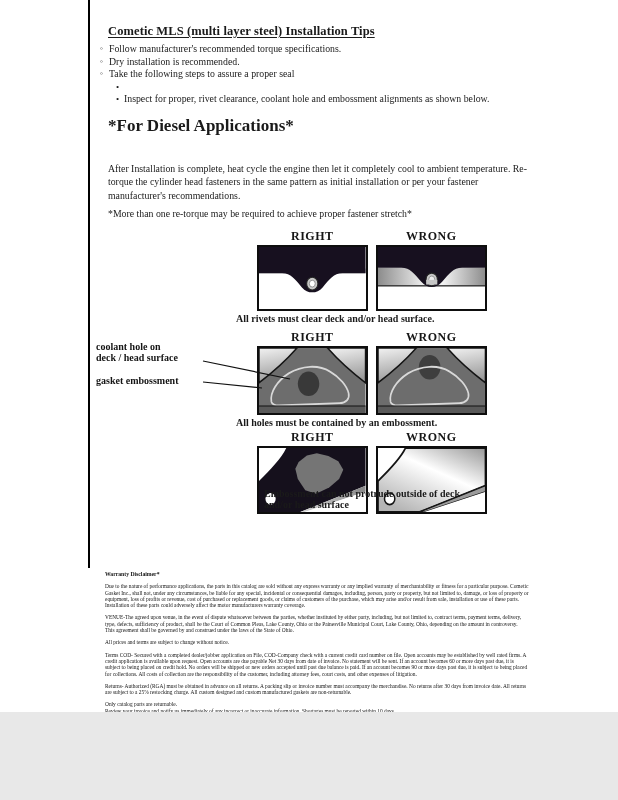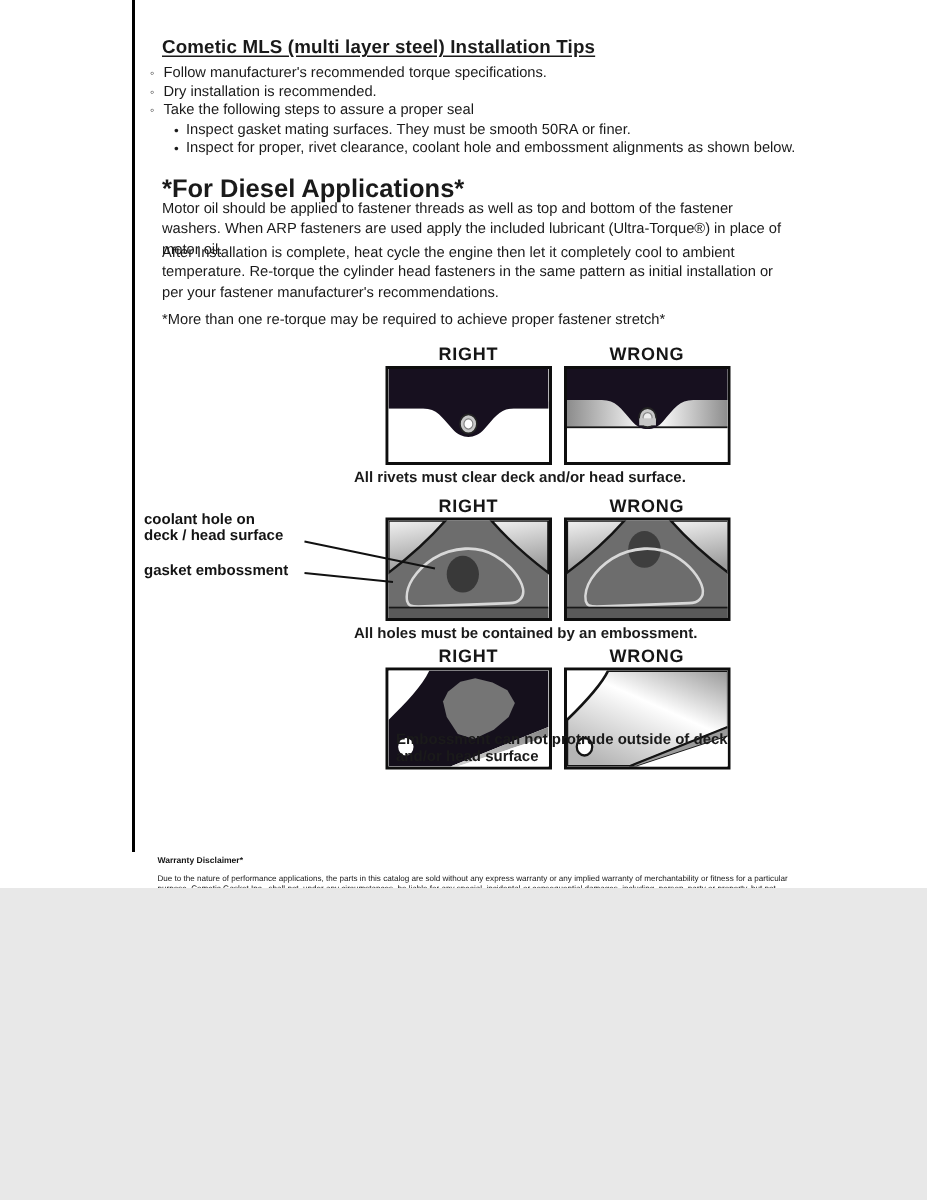--- a/index.html
+++ b/index.html
@@ -1,19 +1,19 @@
 <!DOCTYPE html>
 <html><head>
 <meta charset="utf-8">
 <style>
   * { margin:0; padding:0; box-sizing:border-box; }
   html,body { background:#e8e8e8; }
   #canvas {
-    position:relative; width:618px; height:592px; background:#ffffff;
-    font-family:Liberation Sans, sans-serif; color:#1a1a1a; overflow:hidden;
+    position:relative; width:618px; height:712px; background:#ffffff;
+    font-family:Liberation Serif, serif; color:#1a1a1a; overflow:hidden;
     margin:0 auto;
   }
   .vrule { position:absolute; left:88px; top:0; width:1.5px; height:568px; background:#000; }
 
   .title {
     position:absolute; left:108px; top:24px; font-size:12.5px; font-weight:bold;
     text-decoration:underline; text-underline-offset:2px; letter-spacing:0.1px;
   }
 
   .tips { position:absolute; left:100px; top:43px; font-size:9.8px; line-height:12.6px; }
@@ -70,30 +70,28 @@
     <div class="tip-row">
       <span class="b-marker">◦</span>
       <span>Dry installation is recommended.</span>
     </div>
     <div class="tip-row">
       <span class="b-marker">◦</span>
       <span>Take the following steps to assure a proper seal</span>
     </div>
     <div class="tip-row sub">
       <span class="sb-marker">•</span>
-      <span>Inspect gasket mating surfaces.  They must be smooth 50RA or finer.</span>
     </div>
     <div class="tip-row sub">
       <span class="sb-marker">•</span>
       <span>Inspect for proper, rivet clearance, coolant hole and embossment alignments as shown below.</span>
     </div>
   </div>
 
   <div class="diesel-h">*For Diesel Applications*</div>
-  <div class="para p1">Motor oil should be applied to fastener threads as well as top and bottom of the fastener washers. When ARP fasteners are used apply the included lubricant (Ultra-Torque®) in place of motor oil.</div>
   <div class="para note">*More than one re-torque may be required to achieve proper fastener stretch*</div>
   <div class="para p2">After Installation is complete, heat cycle the engine then let it completely cool to ambient temperature. Re-torque the cylinder head fasteners in the same pattern as initial installation or per your fastener manufacturer's recommendations.</div>
 
   <div class="drow h1" style="top:229px;">
     <div class="dlabels">
       <span class="dlabel l">RIGHT</span>
       <span class="dlabel r">WRONG</span>
     </div>
     <div class="dboxes">
       <div class="dbox l">

